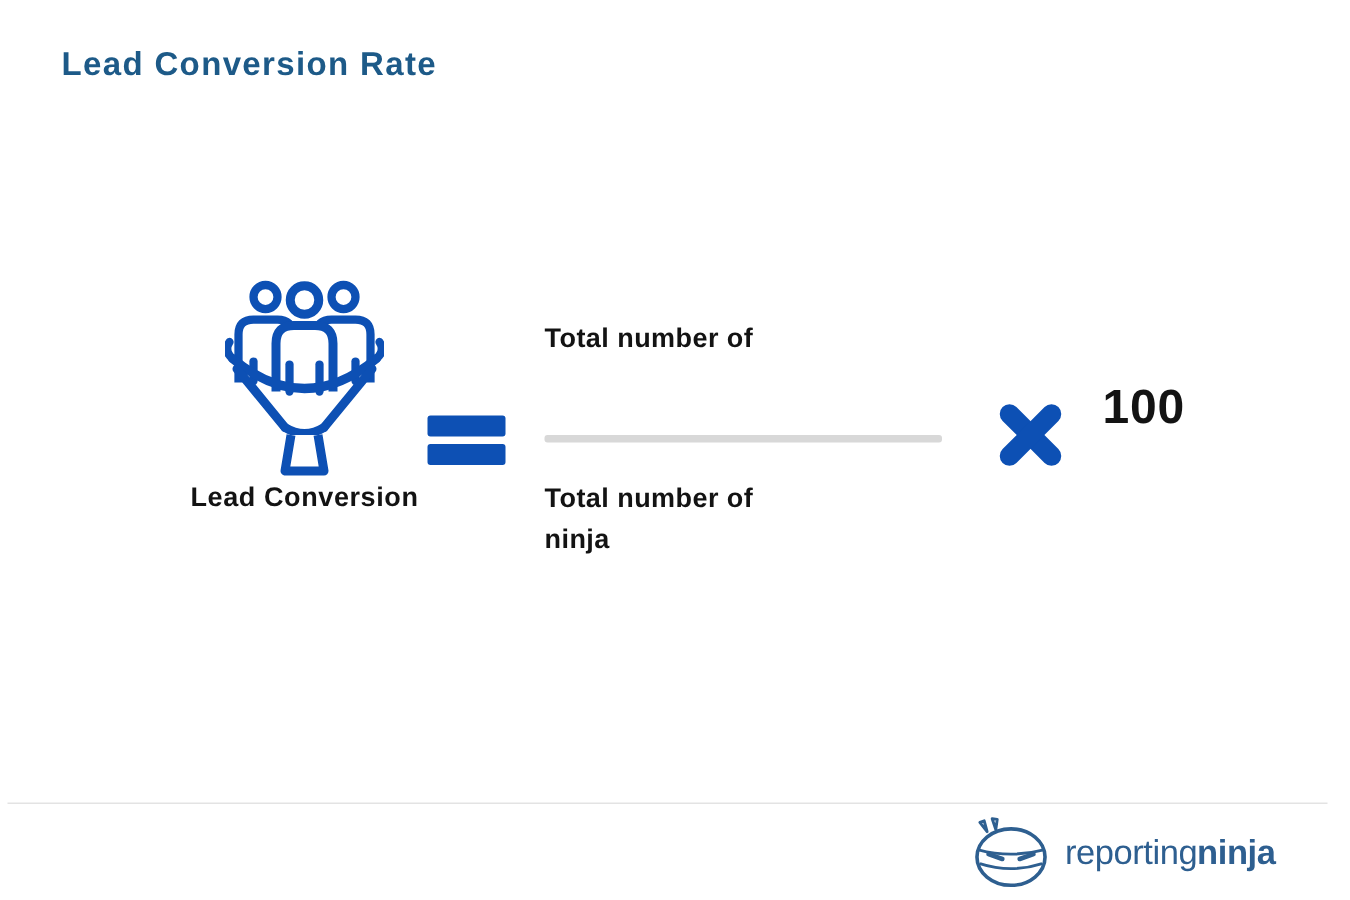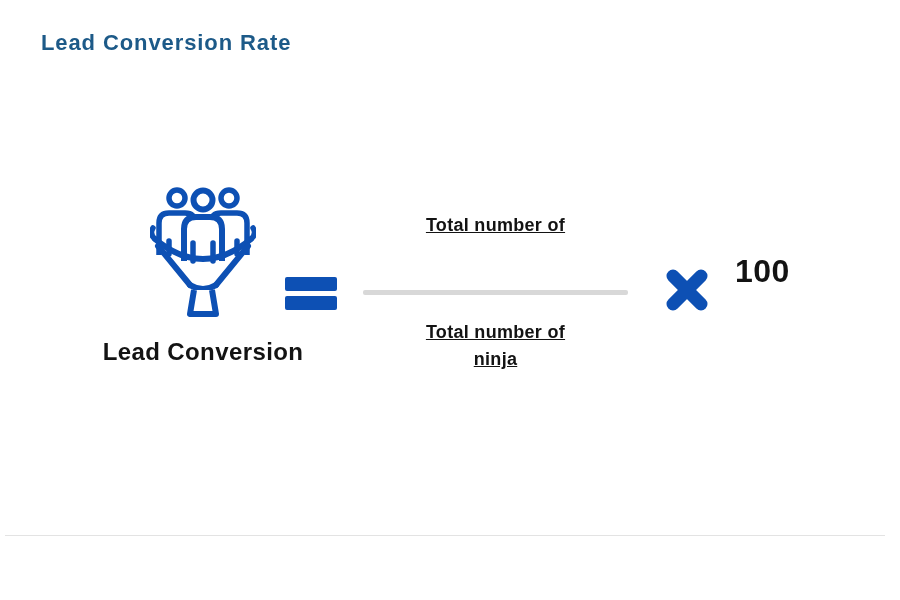--- a/index.html
+++ b/index.html
@@ -33,49 +33,47 @@
     width: 106px;
     height: 137px;
     color: var(--accent_blue, #0d50b4);
   }
 
   .metric-label {
     left: 83px;
     top: 318px;
     width: 240px;
     text-align: center;
-    font-size: 24px;
+    font-size: 18px;
     font-weight: 700;
     line-height: 27px;
     letter-spacing: 0.4px;
     color: var(--text_dark, #131313);
-    margin-top: 20px;
   }
 
   .equals-icon {
     left: 285px;
     top: 277px;
     width: 52px;
   }
   .equals-bar {
     width: 52px;
     height: 14px;
     border-radius: 2px;
     background: var(--accent_blue, #0d50b4);
     margin-bottom: 5px;
   }
 
   .fraction-line {
-    text-align: center;
+    text-align: left;
     font-size: 18px;
     font-weight: 700;
     line-height: 27px;
     letter-spacing: 0.3px;
     color: var(--text_dark, #131313);
-    text-decoration: underline;
   }
   .numerator   { left: 363px; top: 212px; width: 265px; }
   .denominator { left: 363px; top: 319px; width: 265px; }
   .frac-divider {
     left: 363px;
     top: 290px;
     width: 265px;
     height: 5px;
     border-radius: 2px;
     background: var(--fraction_divider_gray, #d8d8d8);
@@ -176,14 +174,32 @@
   <div class="abs multiply-icon">
     <svg width="50" height="50" viewBox="0 0 50 50" fill="none" xmlns="http://www.w3.org/2000/svg">
       <path d="M 11,11 L 39,39" stroke="currentColor" stroke-width="13" stroke-linecap="round"></path>
       <path d="M 39,11 L 11,39" stroke="currentColor" stroke-width="13" stroke-linecap="round"></path>
     </svg>
   </div>
 
   <div class="abs multiplier">100</div>
 
   <div class="abs footer-divider"></div>
+  <div class="abs footer-logo">
+    <span class="ninja-icon">
+      <svg width="56" height="50" viewBox="0 0 58 50" fill="none" xmlns="http://www.w3.org/2000/svg">
+
+        <path d="M 12.5,11 L 7.5,4.5 L 10.5,3.5 Z" stroke="currentColor" stroke-width="2" stroke-linejoin="round" fill="#ffffff"></path>
+        <path d="M 18.5,9.5 L 16,2 L 19.5,2.5 Z" stroke="currentColor" stroke-width="2" stroke-linejoin="round" fill="#ffffff"></path>
+
+        <ellipse cx="29" cy="28.5" rx="23.5" ry="19.5" stroke="currentColor" stroke-width="2.5" fill="#ffffff"></ellipse>
+
+        <path d="M 6.5,23.5 Q 29,29.5 51.5,23.5" stroke="currentColor" stroke-width="2"></path>
+        <path d="M 7.5,33 Q 29,40 50.5,33" stroke="currentColor" stroke-width="2"></path>
+
+        <path d="M 13.5,26.5 L 23,29.8" stroke="currentColor" stroke-width="3.2" stroke-linecap="round"></path>
+        <path d="M 44.5,26.5 L 35,29.8" stroke="currentColor" stroke-width="3.2" stroke-linecap="round"></path>
+      </svg>
+    </span>
+    <span class="brand"><span class="regular">reporting</span><span class="bold">ninja</span></span>
+  </div>
 
 </div>
 
 </body></html>

